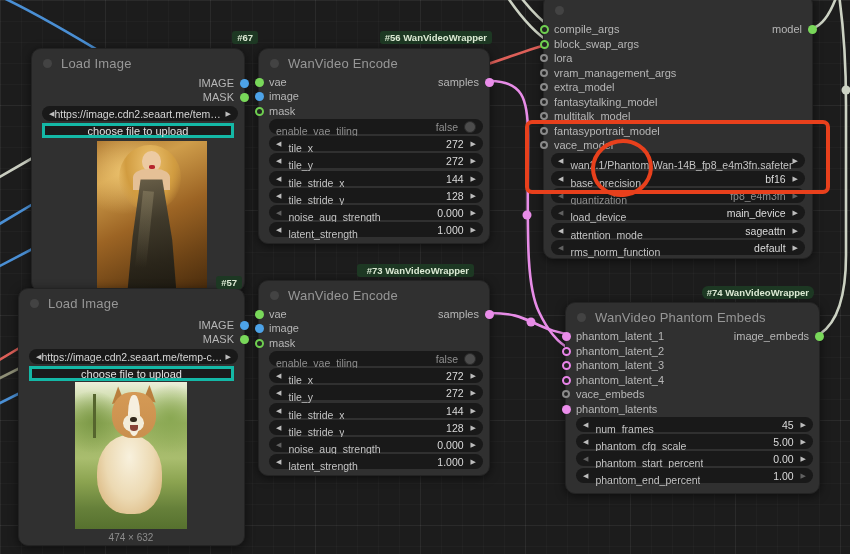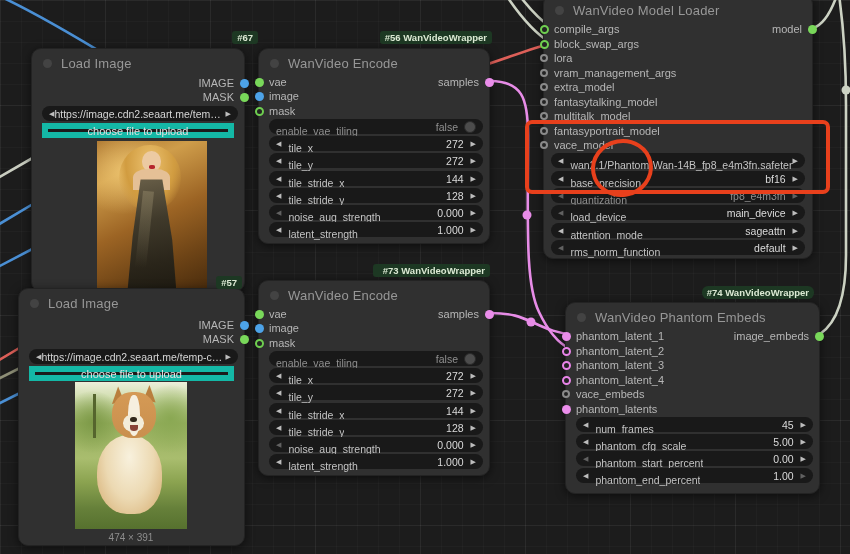--- a/index.html
+++ b/index.html
@@ -35,21 +35,21 @@
   .r-gray{background:#232323;border:2px solid #8a8a8a;width:8px;height:8px;}
   .widget{position:absolute;left:10px;right:6px;height:15px;background:#191919;border-radius:8px;
     display:flex;align-items:center;padding:0 7px;box-sizing:border-box;font-size:10.5px;color:#c4c4c4;}
   .widget .arr{font-size:7px;color:#bdbdbd;flex:0 0 auto;}
   .widget .arr.dim{color:#616161;}
   .widget .wlabel{margin:8px auto 0 7px;overflow:hidden;white-space:nowrap;}
   .widget .wvalue{margin-right:7px;color:#dadada;white-space:nowrap;}
   .widget .wcenter{margin:0 auto;color:#d6d6d6;white-space:nowrap;overflow:hidden;text-overflow:ellipsis;}
   .widget.dimrow .wlabel,.widget.dimrow .wvalue{color:#8f8f8f;}
   .toggle{width:10px;height:10px;border-radius:50%;background:#4c4c4c;border:1px solid #2a2a2a;flex:0 0 auto;margin-left:6px;}
-  .btn{position:absolute;left:10px;right:10px;height:15px;background:#1b1b1b;border:6px solid #14b8a6;
+  .btn{position:absolute;left:10px;right:10px;height:15px;background:#1b1b1b;border:3px solid #14b8a6;
     color:#e2e2e2;font-size:11px;display:flex;align-items:center;justify-content:center;box-sizing:border-box;}
   .caption{position:absolute;text-align:center;font-size:10px;color:#8d8d8d;}
   .photo{position:absolute;overflow:hidden;}
   
   .woman{background:linear-gradient(155deg,#a8712c 0%,#cf9d4a 22%,#9c6424 52%,#6e4416 78%,#4a2c0d 100%);}
   .w-glow{position:absolute;left:-20%;top:-10%;width:90%;height:60%;border-radius:50%;
     background:radial-gradient(ellipse,rgba(244,205,120,.75),rgba(244,205,120,0) 70%);}
   .w-hair{position:absolute;left:20%;top:3%;width:56%;height:44%;border-radius:50%;
     background:radial-gradient(ellipse at 50% 28%,#ecc270 0%,#d19c40 55%,rgba(170,115,40,0) 78%);}
   .w-face{position:absolute;left:41%;top:7%;width:17%;height:14%;border-radius:50%;background:#eccaa2;}
@@ -186,21 +186,20 @@
       <span class="arr">◀</span>
       <span class="wlabel">latent_strength</span>
       <span class="wvalue">1.000</span>
       <span class="arr">▶</span>
     </div>
   </div>
 
   <div class="node" style="left:543px;top:-6px;width:270px;height:265px;">
     <div class="ntitle" style="top:7px;">
       <span class="tdot"></span>
-      <span>WanVideo Model Loader</span>
     </div>
     <div class="prow in" style="top:27px;">compile_args</div>
     <span class="dot l r-green" style="top:29.5px;"></span>
     <div class="prow in" style="top:42px;">block_swap_args</div>
     <span class="dot l r-green" style="top:44.5px;"></span>
     <div class="prow in" style="top:56px;">lora</div>
     <span class="dot l r-gray" style="top:59px;"></span>
     <div class="prow in" style="top:71px;">vram_management_args</div>
     <span class="dot l r-gray" style="top:74px;"></span>
     <div class="prow in" style="top:85px;">extra_model</div>
@@ -274,24 +273,24 @@
         <div class="d-trunk"></div>
       <div class="d-body"></div>
         <div class="d-ear1"></div>
         <div class="d-ear2"></div>
       <div class="d-head"></div>
         <div class="d-blaze"></div>
         <div class="d-muzzle"></div>
       <div class="d-nose"></div>
         <div class="d-mouth"></div>
     </div>
-    <div class="caption" style="left:56px;width:112px;top:243px;">474 × 391</div>
-  </div>
-
-  <div class="badge" style="right:360px;top:264px;padding-left:10px;">#73 WanVideoWrapper</div>
+    <div class="caption" style="left:56px;width:112px;top:243px;">474 × 632</div>
+  </div>
+
+  <div class="badge" style="right:376px;top:264px;padding-left:10px;">#73 WanVideoWrapper</div>
   <div class="node" style="left:258px;top:280px;width:232px;height:196px;">
     <div class="ntitle" style="top:6px;">
       <span class="tdot"></span>
       <span>WanVideo Encode</span>
     </div>
     <div class="prow in" style="top:26px;">vae</div>
     <span class="dot l f-green" style="top:28.5px;"></span>
     <div class="prow in" style="top:40px;">image</div>
     <span class="dot l f-blue" style="top:42.5px;"></span>
     <div class="prow in" style="top:55px;">mask</div>

